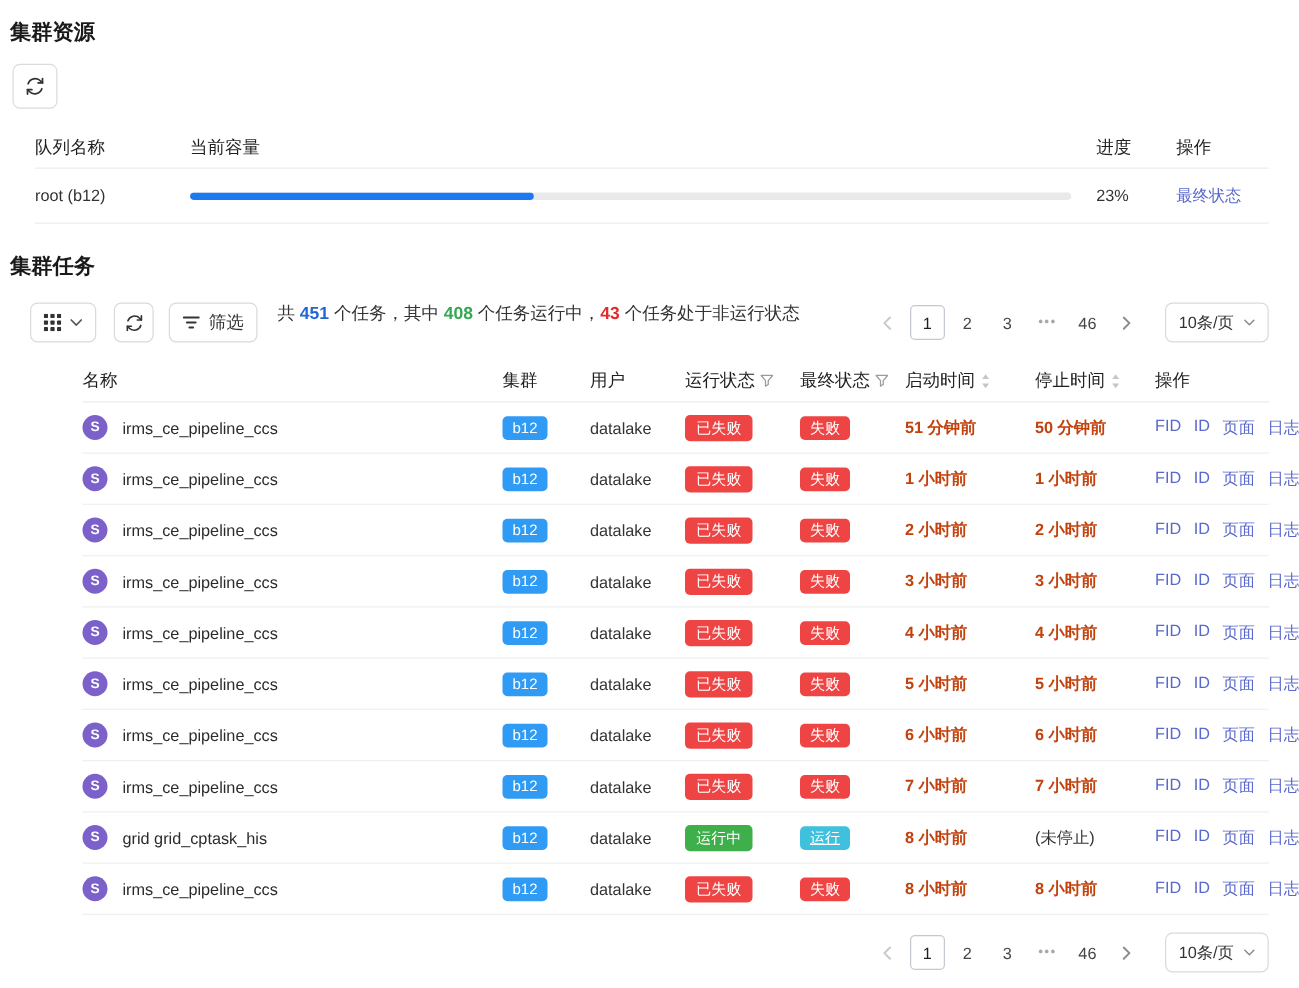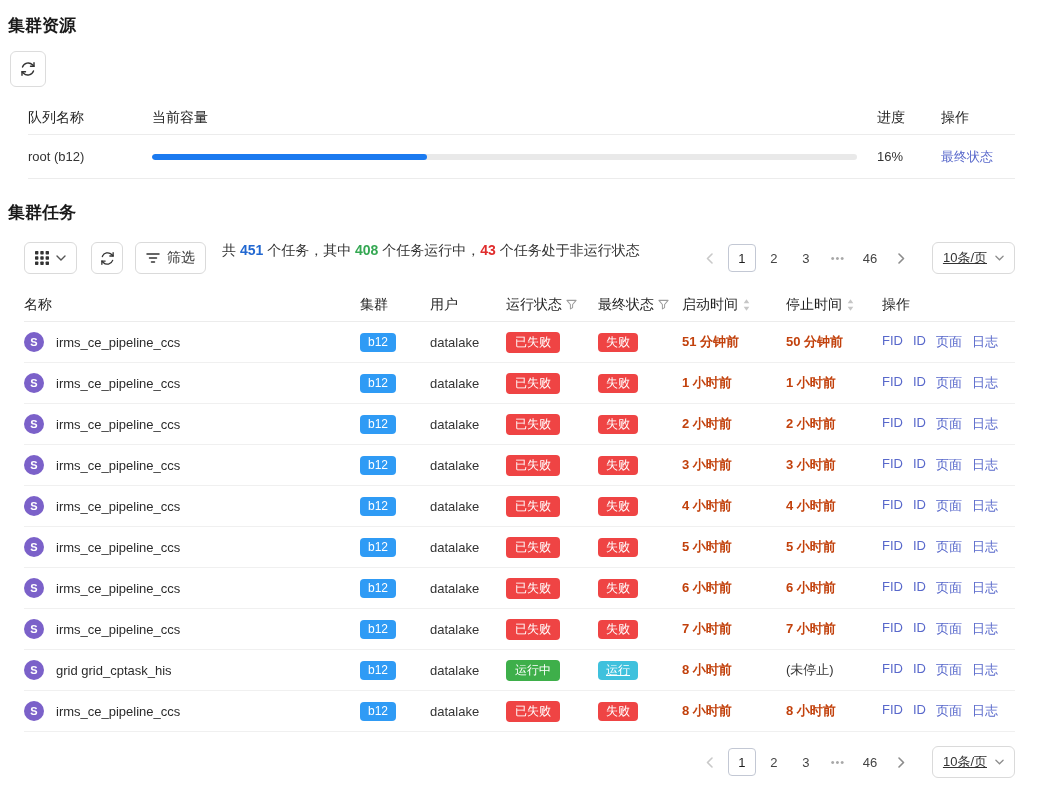--- a/index.html
+++ b/index.html
@@ -49,26 +49,26 @@
   .pg-item {
     min-width:28px; height:28px; padding:0 4px;
     display:flex; align-items:center; justify-content:center;
     font-size:13px; color:#444; border-radius:4px; cursor:pointer; background:transparent;
     border:1px solid transparent;
   }
   .pg-item.active { border:1px solid #c3c8d4; color:#1f1f1f; background:#fff; }
   .pg-ellipsis { color:#a8a8a8; font-size:11px; letter-spacing:1px; }
   .pg-select {
     margin-left:12px; height:32px; border:1px solid #dadada; border-radius:6px; background:#fff;
-    display:inline-flex; align-items:center; gap:8px; padding:0 10px; font-size:13px; color:#333; cursor:pointer;text-decoration:underline;
+    display:inline-flex; align-items:center; gap:8px; padding:0 10px; font-size:13px; color:#333; cursor:pointer;
   }
 
   
   .task-table { margin:14px 24px 0 24px; }
-  .task-grid { display:grid; grid-template-columns:336px 70px 76px 92px 84px 104px 96px 1fr; align-items:center; }
+  .task-grid { display:grid; grid-template-columns:336px 70px 76px 92px 84px 104px 96px 1fr; align-items:center;margin-left:42px; }
   .task-header { height:34px; border-bottom:1px solid #ececec; }
   .task-header .th { font-size:14px; color:#1f1f1f; display:flex; align-items:center; gap:4px; }
   .th-icon { display:inline-flex; align-items:center; cursor:pointer; }
   .task-row { height:41px; border-bottom:1px solid #f0f0f0; font-size:13px; color:#333; }
   .name-cell { display:flex; align-items:center; }
   .avatar {
     width:20px; height:20px; border-radius:50%; background:#7b61c9; color:#fff;
     font-size:11px; font-weight:700; display:inline-flex; align-items:center; justify-content:center;
     margin-right:12px; flex:0 0 auto;
   }
@@ -112,21 +112,21 @@
       <span>队列名称</span>
       <span>当前容量</span>
       <span>进度</span>
       <span>操作</span>
     </div>
     <div class="res-grid res-row">
       <span>root (b12)</span>
       <div class="progress-track">
         <div class="progress-fill" style="width: 39%;"></div>
       </div>
-      <span>16%</span>
+      <span>23%</span>
       <a class="link">最终状态</a>
     </div>
   </div>
 
   
   <h1 class="section-title title-tasks">集群任务</h1>
 
   <div class="toolbar">
     <div class="tb-left">
       <button class="btn mr14">

